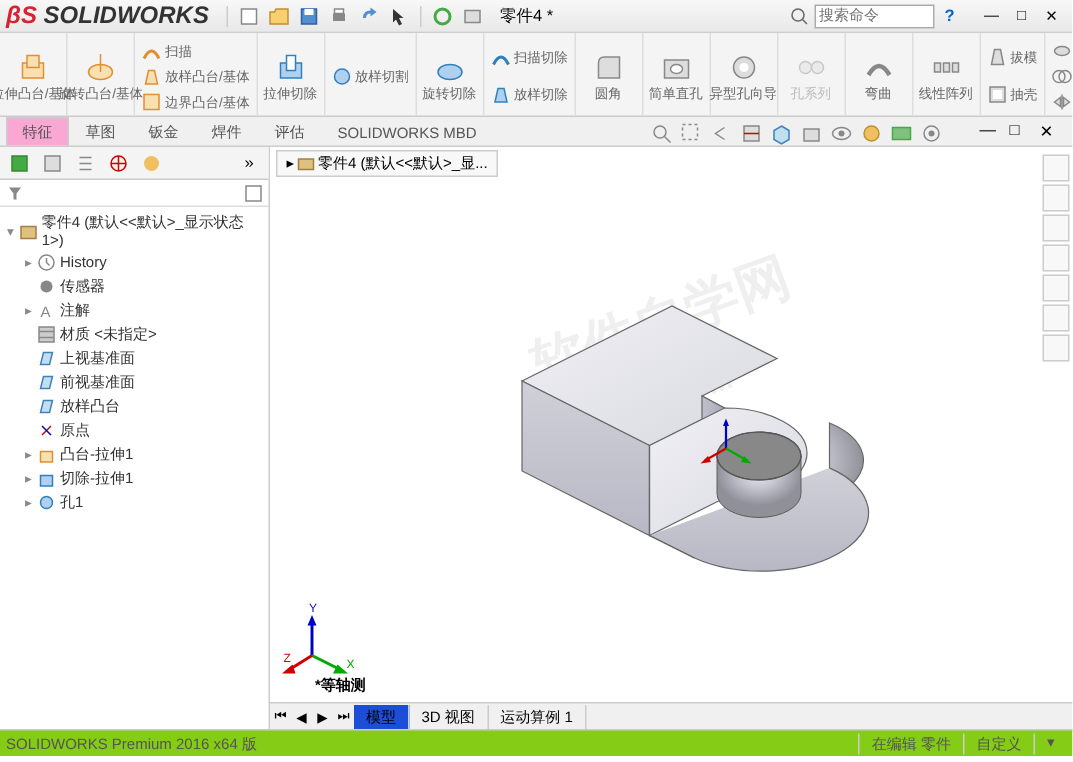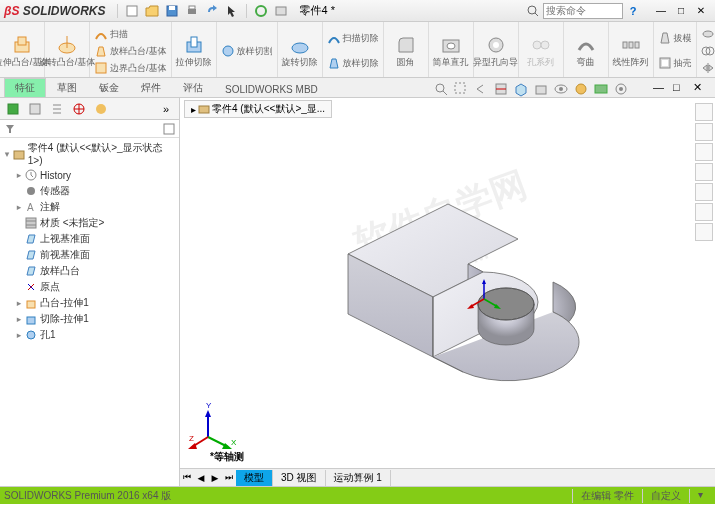--- a/index.html
+++ b/index.html
@@ -1,39 +1,39 @@
 <!DOCTYPE html>
 <html><head>
 <meta charset="utf-8">
 <style>
 * { margin: 0; padding: 0; box-sizing: border-box; font-family: "Microsoft YaHei", Arial, sans-serif; }
 body { width: 715px; height: 508px; background: #fff; overflow: hidden; font-size: 11px; }
 .titlebar { height: 22px; background: linear-gradient(#f8f8f8,#e8e8e8); border-bottom: 1px solid #ccc; display: flex; align-items: center; padding: 0 4px; }
-.logo { color: #d92231; font-weight: bold; font-size: 12px; font-style: italic; margin-right: 8px; }
+.logo { color: #d92231; font-weight: bold; font-size: 16px; font-style: italic; margin-right: 8px; }
 .logo span { color: #333; }
 .tb-icon { width: 18px; height: 18px; display: inline-flex; align-items: center; justify-content: center; margin: 0 1px; cursor: pointer; }
 .tb-sep { width: 1px; height: 14px; background: #ccc; margin: 0 4px; }
 .doc-title { margin-left: 8px; font-size: 11px; }
 .search-wrap { margin-left: auto; display: flex; align-items: center; justify-content: space-between; }
 .search-box { width: 80px; height: 16px; border: 1px solid #aaa; font-size: 10px; padding: 0 16px 0 2px; color: #999; }
 .win-btns { display: flex; margin-left: 8px; }
 .win-btn { width: 20px; height: 14px; display: flex; align-items: center; justify-content: center; font-size: 10px; cursor: pointer; }
 
 .ribbon { height: 56px; background: #f4f4f4; border-bottom: 1px solid #ccc; display: flex; align-items: stretch; }
 .ribbon-group { display: flex; flex-direction: column; align-items: center; justify-content: center; padding: 2px 4px; border-right: 1px solid #ddd; }
 .ribbon-btn-lg { display: flex; flex-direction: column; align-items: center; width: 36px; cursor: pointer; }
 .ribbon-btn-lg .ico { width: 24px; height: 24px; display: flex; align-items: center; justify-content: center; }
 .ribbon-btn-lg .lbl { font-size: 9px; color: #666; line-height: 10px; text-align: center; white-space: nowrap; }
 .ribbon-multi { display: flex; flex-direction: column; justify-content: space-around; height: 100%; }
 .ribbon-btn-sm { display: flex; align-items: flex-end; font-size: 9px; color: #666; cursor: pointer; height: 16px; white-space: nowrap; }
 .ribbon-btn-sm .ico { width: 14px; height: 14px; margin-right: 2px; }
 
 .tabbar { height: 20px; background: #f0f0f0; border-bottom: 1px solid #ccc; display: flex; align-items: flex-end; padding-left: 4px; }
 .tab { padding: 2px 10px; font-size: 10px; color: #555; border: 1px solid transparent; border-bottom: none; cursor: pointer; }
-.tab.active { background: #86efac; border-color: #ccc; }
+.tab.active { background: #f9a8d4; border-color: #ccc; }
 .hud-toolbar { margin-left: auto; display: flex; align-items: center; padding-right: 4px; }
 .hud-ico { width: 16px; height: 16px; margin: 0 2px; }
 
 .main { display: flex; height: 388px; }
 .sidepanel { width: 180px; border-right: 1px solid #ccc; background: #fff; display: flex; flex-direction: column; }
 .sp-tabs { height: 22px; background: #f4f4f4; border-bottom: 1px solid #ccc; display: flex; align-items: center; padding: 0 2px; }
 .sp-tab { width: 22px; height: 18px; display: flex; align-items: center; justify-content: center; cursor: pointer; }
 .sp-toolbar { height: 18px; border-bottom: 1px solid #ddd; display: flex; align-items: center; padding: 0 4px; }
 .tree { flex: 1; overflow: auto; padding: 2px; }
 .tree-item { display: flex; align-items: center; padding: 1px 0; font-size: 10px; color: #333; cursor: pointer; }
@@ -47,21 +47,21 @@
 .model3d { position: absolute; left: 50%; top: 48%; transform: translate(-50%,-50%); }
 .watermark { position: absolute; left: 50%; top: 35%; transform: translate(-50%,-50%) rotate(-20deg); font-size: 36px; color: rgba(150,150,150,0.15); font-weight: bold; pointer-events: none; }
 .triad { position: absolute; left: 8px; bottom: 34px; }
 .iso-label { position: absolute; left: 30px; bottom: 22px; font-size: 10px; font-weight: bold; }
 .right-tools { position: absolute; right: 2px; top: 4px; display: flex; flex-direction: column; }
 .rt-ico { width: 18px; height: 18px; margin: 1px 0; border: 1px solid #ccc; background: #f8f8f8; }
 
 .bottom-tabs { height: 18px; background: #f0f0f0; border-top: 1px solid #ccc; display: flex; align-items: center; position: absolute; bottom: 0; left: 0; right: 0; }
 .bt-nav { width: 14px; text-align: center; font-size: 9px; cursor: pointer; }
 .bt-tab { padding: 1px 8px; font-size: 10px; border-right: 1px solid #ccc; cursor: pointer; }
-.bt-tab.active { background: #0ea5e9; }
+.bt-tab.active { background: #1d4ed8; }
 
 .statusbar { height: 18px; background: #84cc16; border-top: 1px solid #ccc; display: flex; align-items: center; font-size: 10px; color: #555; padding: 0 4px; }
 .statusbar .right { margin-left: auto; display: flex; padding-left: 38px; }
 .statusbar .sb-item { padding: 0 8px; border-left: 1px solid #ccc; }
 
 svg { display: block; }
 .ico-box { stroke: #e09030; fill: #f8e0b0; }
 .ico-cut { stroke: #3080c0; fill: #b0d0f0; }
 .ico-gray { stroke: #888; fill: #ddd; }
 </style>

